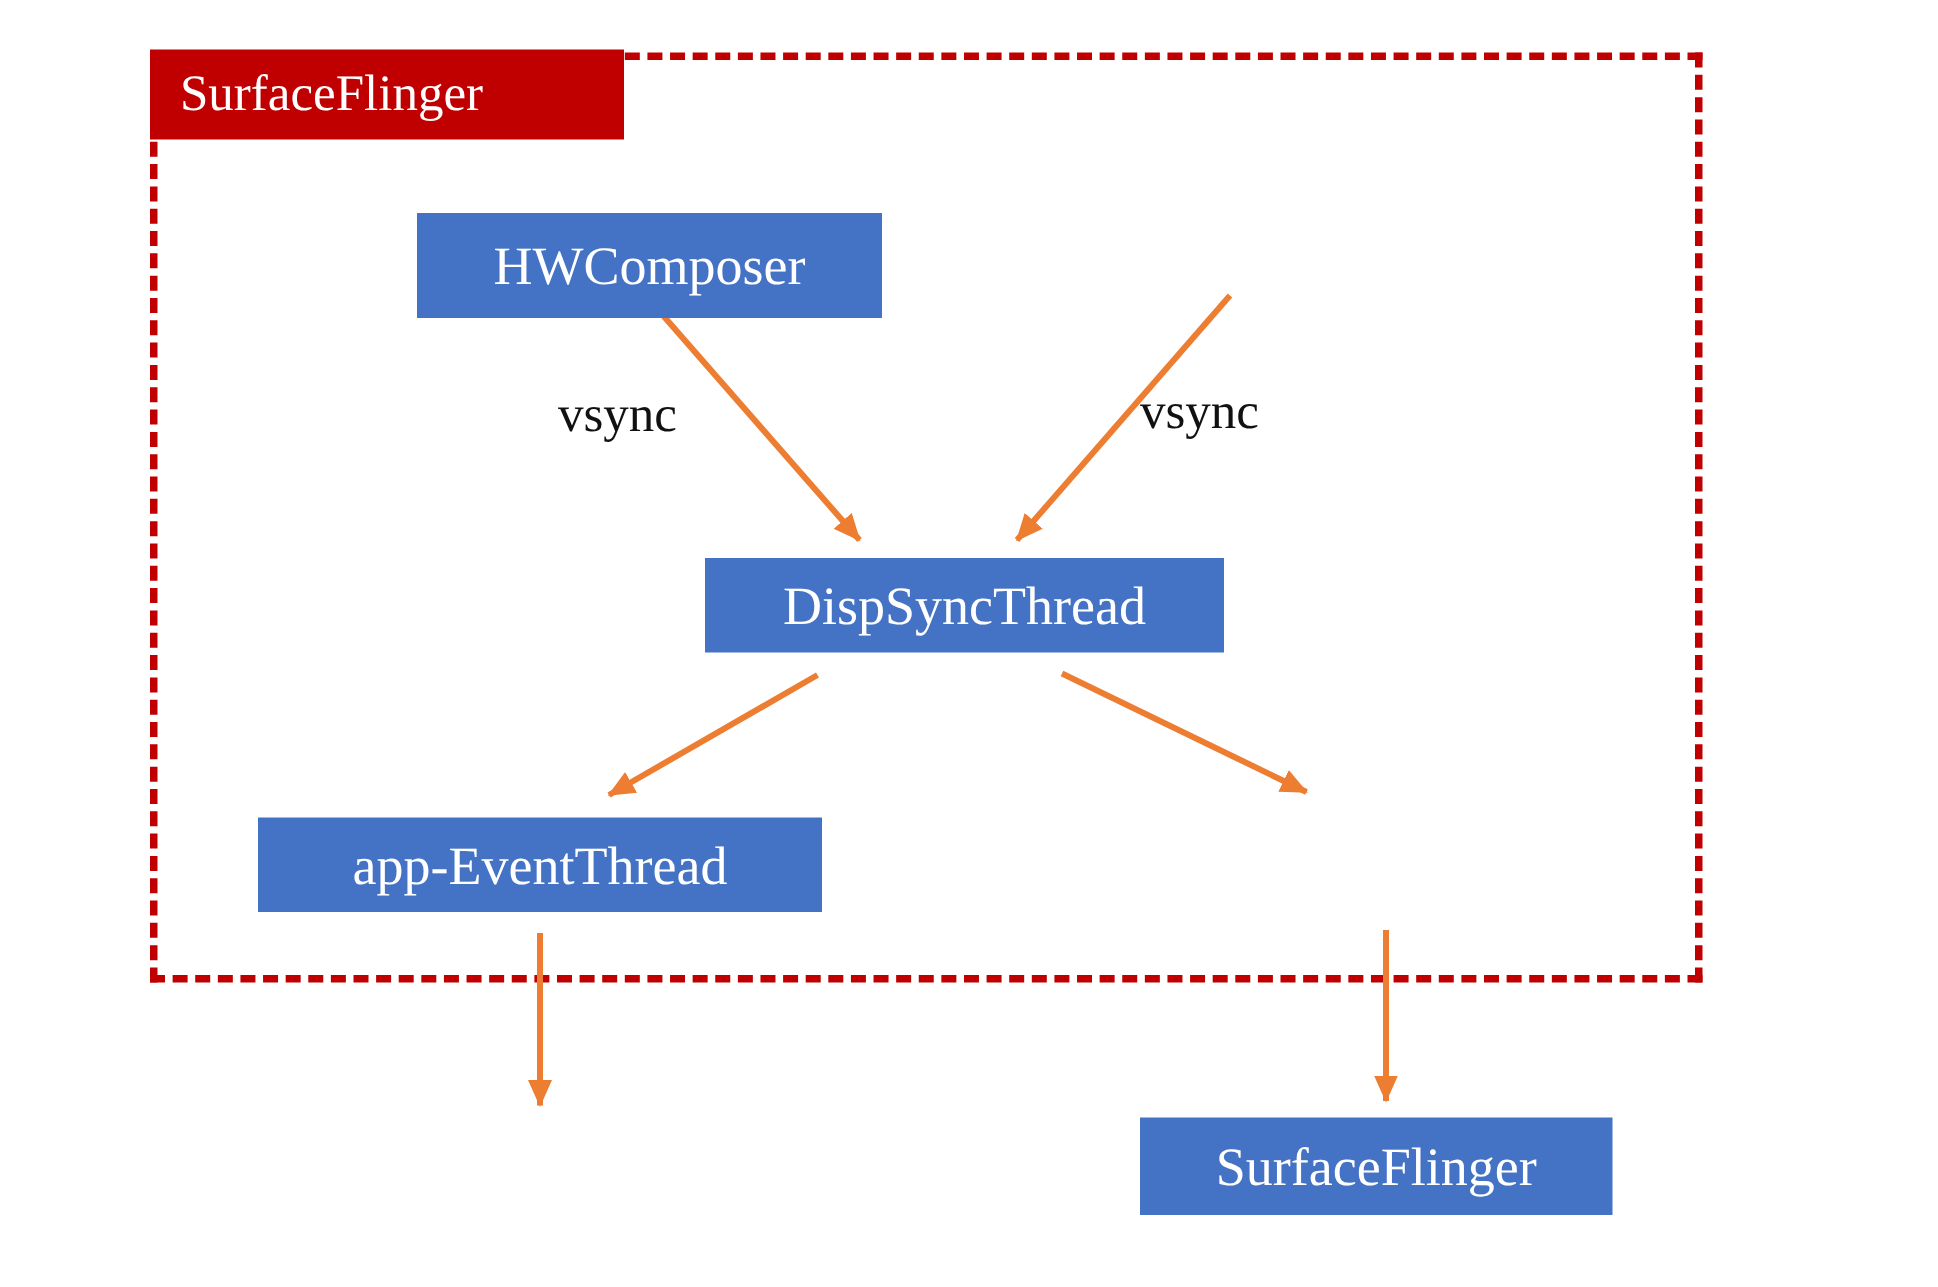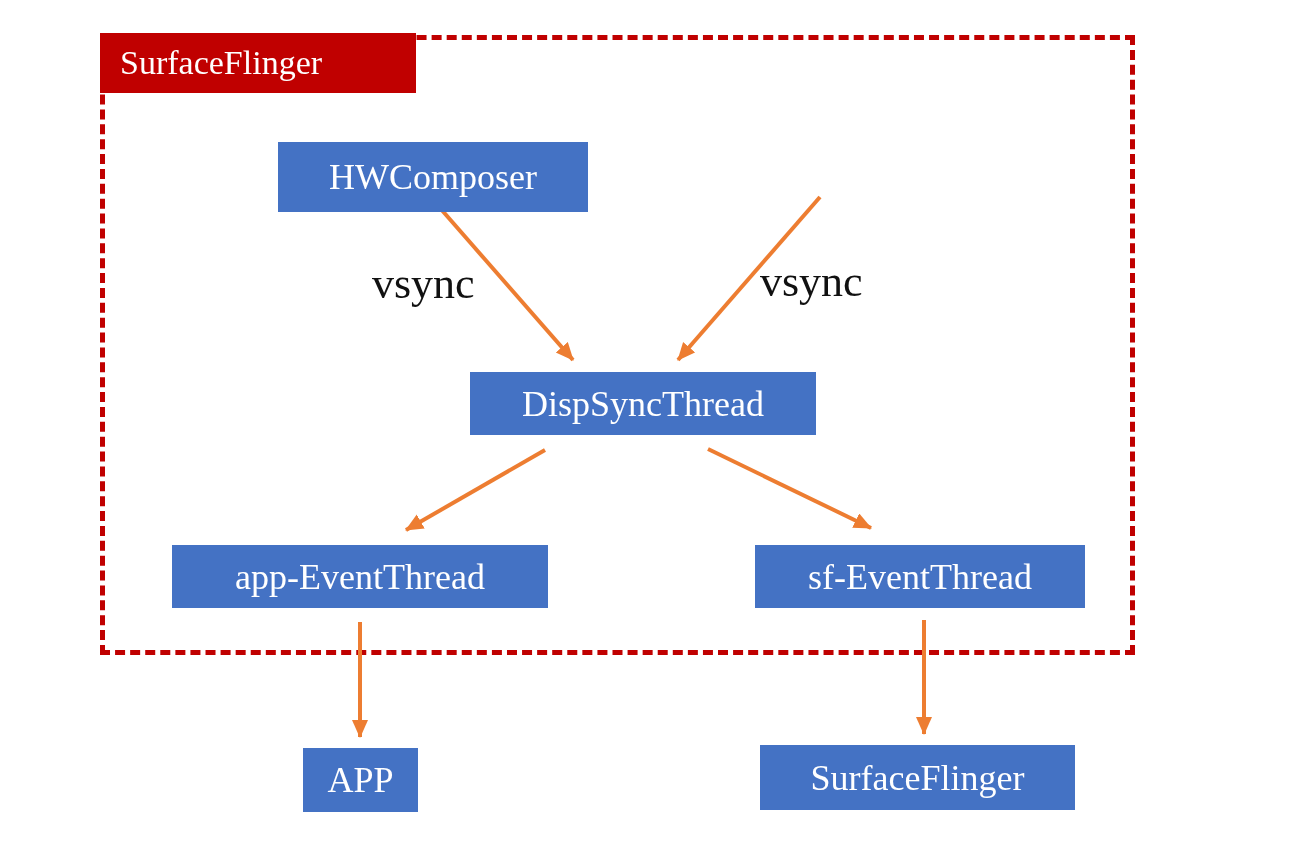--- a/index.html
+++ b/index.html
@@ -60,21 +60,21 @@
   .node-hwcomposer        { left: 278px; top: 125px; width: 310px; height: 70px; margin-top: 17px; }
   .node-vsyncthread       { left: 668px; top: 122px; width: 310px; height: 70px; }
   .node-dispsyncthread    { left: 470px; top: 372px; width: 346px; height: 63px; }
   .node-app-eventthread   { left: 172px; top: 545px; width: 376px; height: 63px; }
   .node-sf-eventthread    { left: 755px; top: 545px; width: 330px; height: 63px; }
   .node-app               { left: 303px; top: 748px; width: 115px; height: 64px; }
   .node-surfaceflinger    { left: 760px; top: 745px; width: 315px; height: 65px; }
   .edge-label {
     position: absolute;
     color: var(--label-text);
-    font-size: 44px;
+    font-size: 34px;
   }
   .edge-label-left  { left: 372px; top: 258px; }
   .edge-label-right { left: 760px; top: 256px; }
   .arrows {
     position: absolute;
     left: 0;
     top: 0;
     width: 1292px;
     height: 858px;
     pointer-events: none;
@@ -109,20 +109,18 @@
     <line class="arrow-line" x1="820" y1="197" x2="678" y2="360" marker-end="url(#arrowhead)"></line>
     <line class="arrow-line" x1="545" y1="450" x2="406" y2="530" marker-end="url(#arrowhead)"></line>
     <line class="arrow-line" x1="708" y1="449" x2="871" y2="528" marker-end="url(#arrowhead)"></line>
     <line class="arrow-line" x1="360" y1="622" x2="360" y2="737" marker-end="url(#arrowhead)"></line>
     <line class="arrow-line" x1="924" y1="620" x2="924" y2="734" marker-end="url(#arrowhead)"></line>
   </svg>
 
   <div class="node node-hwcomposer">HWComposer</div>
   <div class="node node-dispsyncthread">DispSyncThread</div>
   <div class="node node-app-eventthread">app-EventThread</div>
-  <div class="node node-sf-eventthread">sf-EventThread</div>
-  <div class="node node-app">APP</div>
   <div class="node node-surfaceflinger">SurfaceFlinger</div>
 
   <div class="edge-label edge-label-left">vsync</div>
   <div class="edge-label edge-label-right">vsync</div>
 
 </div>
 
 </body></html>

